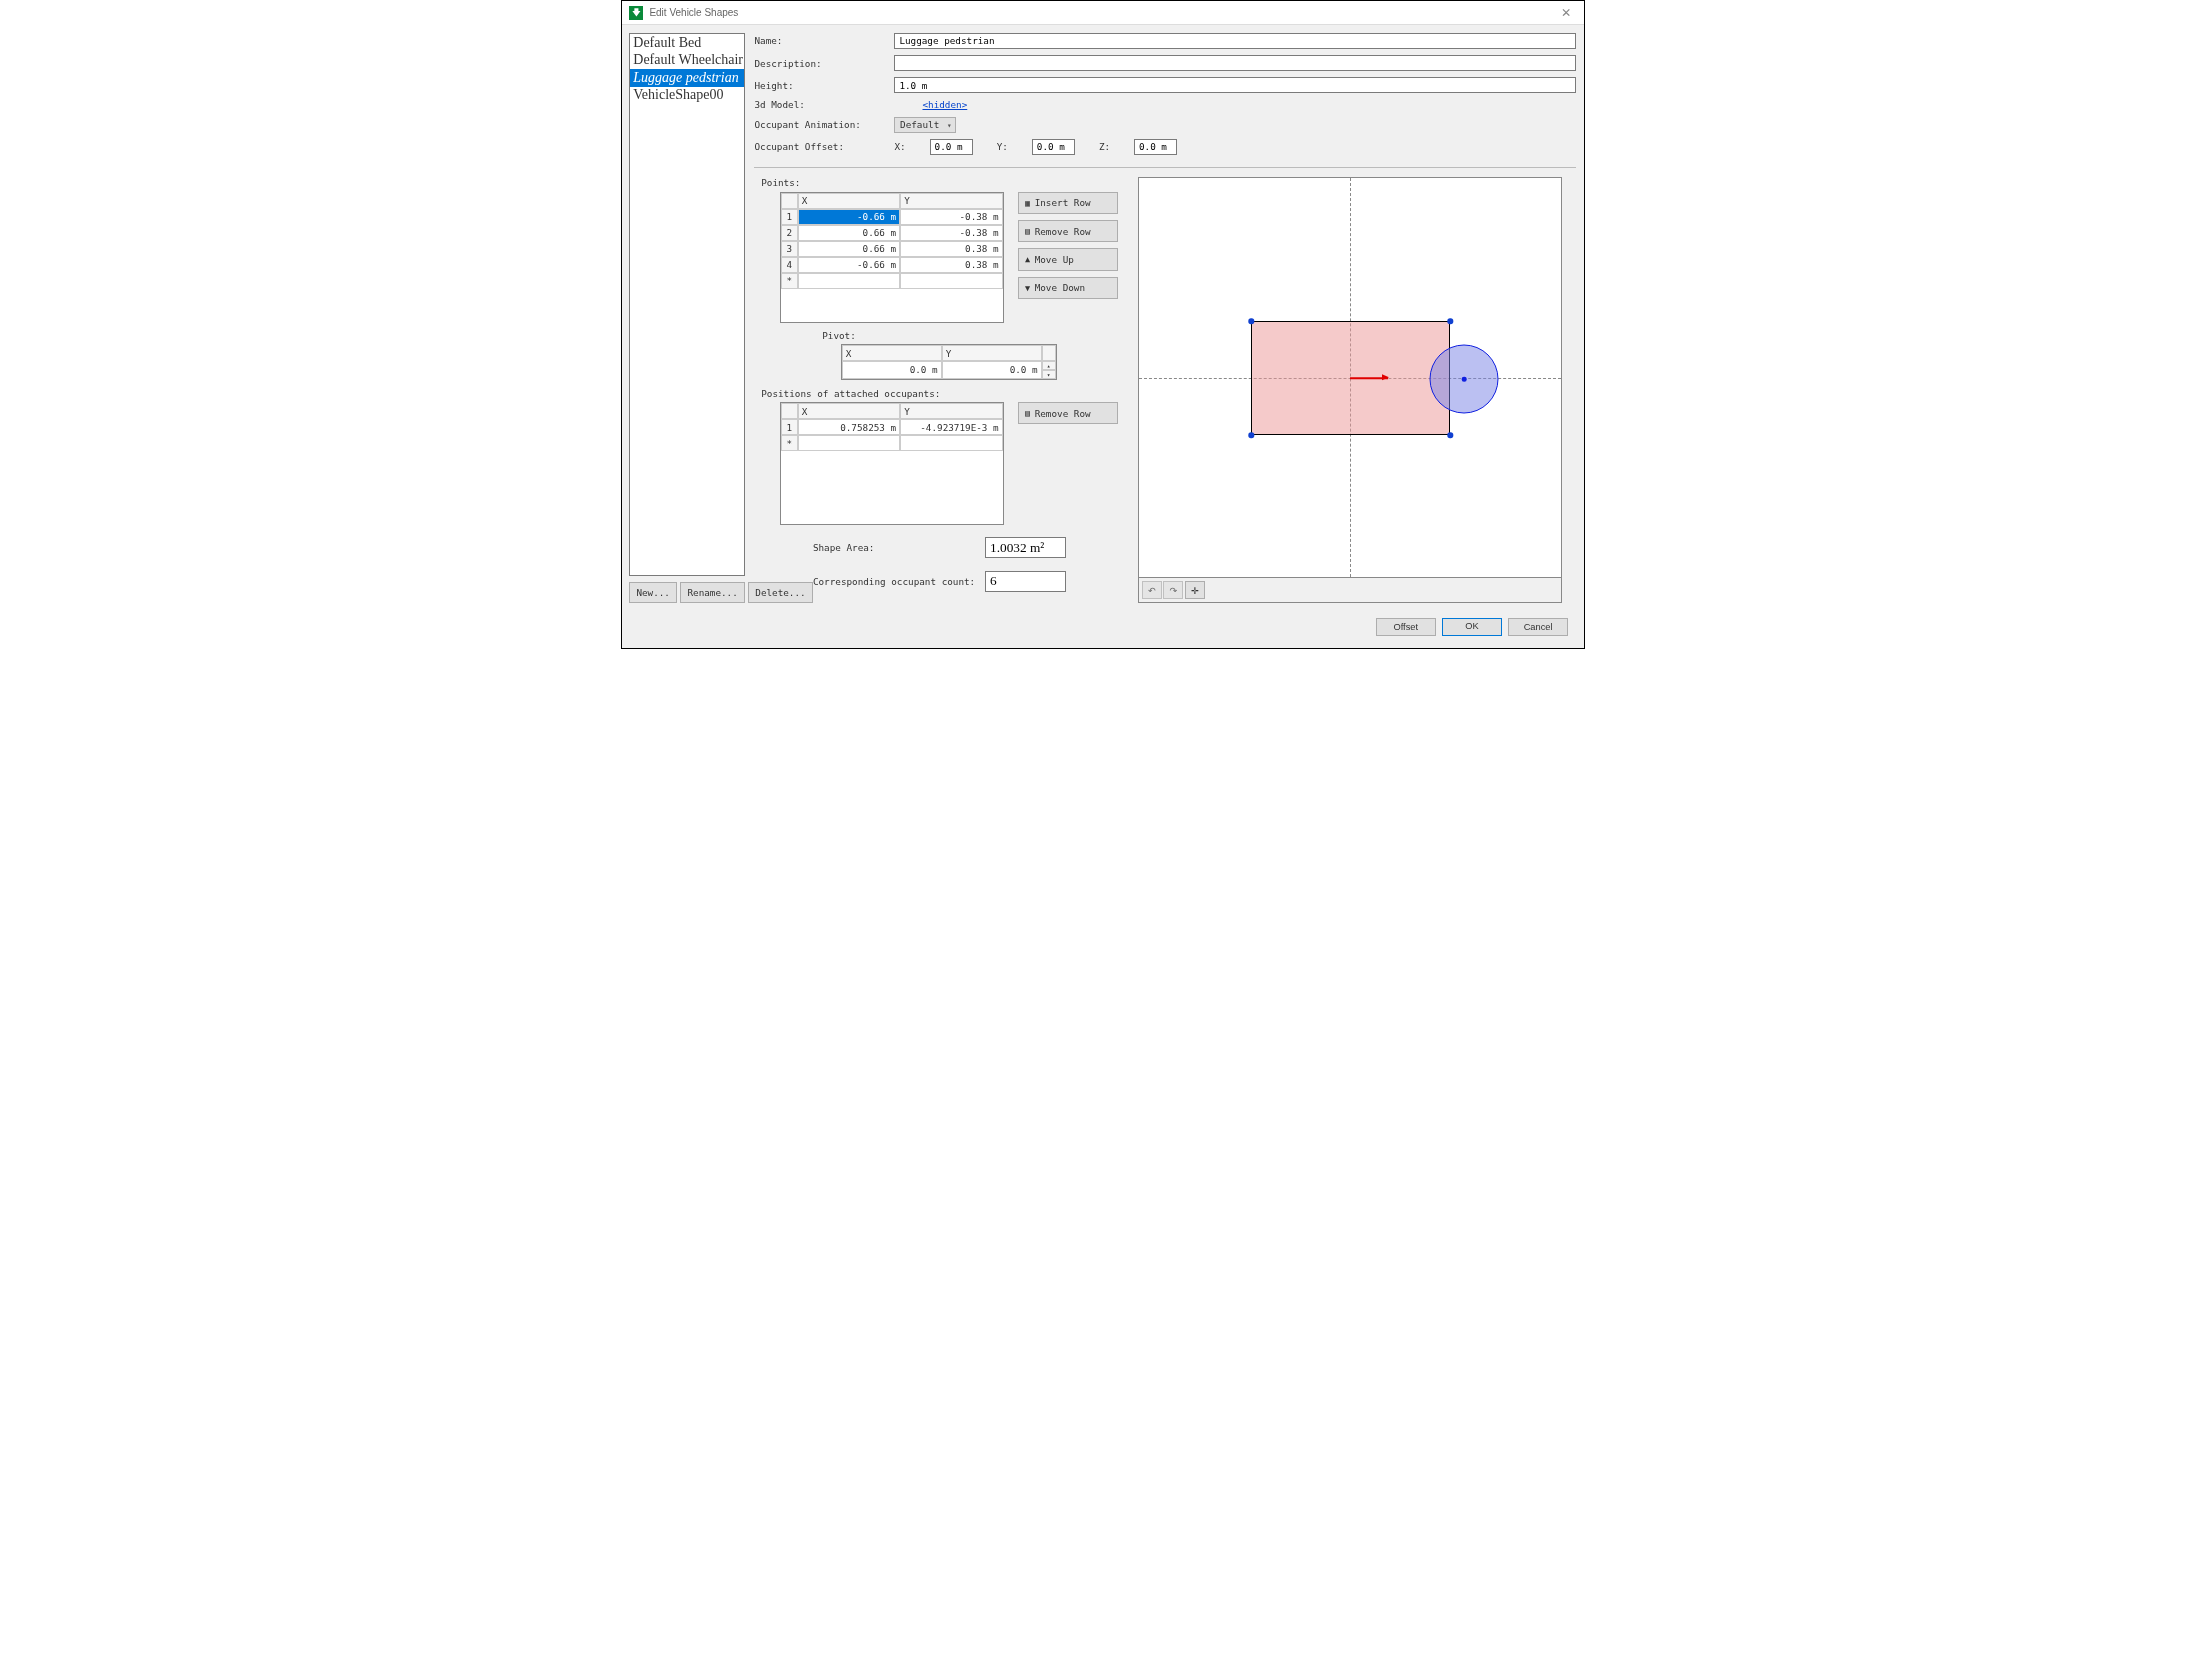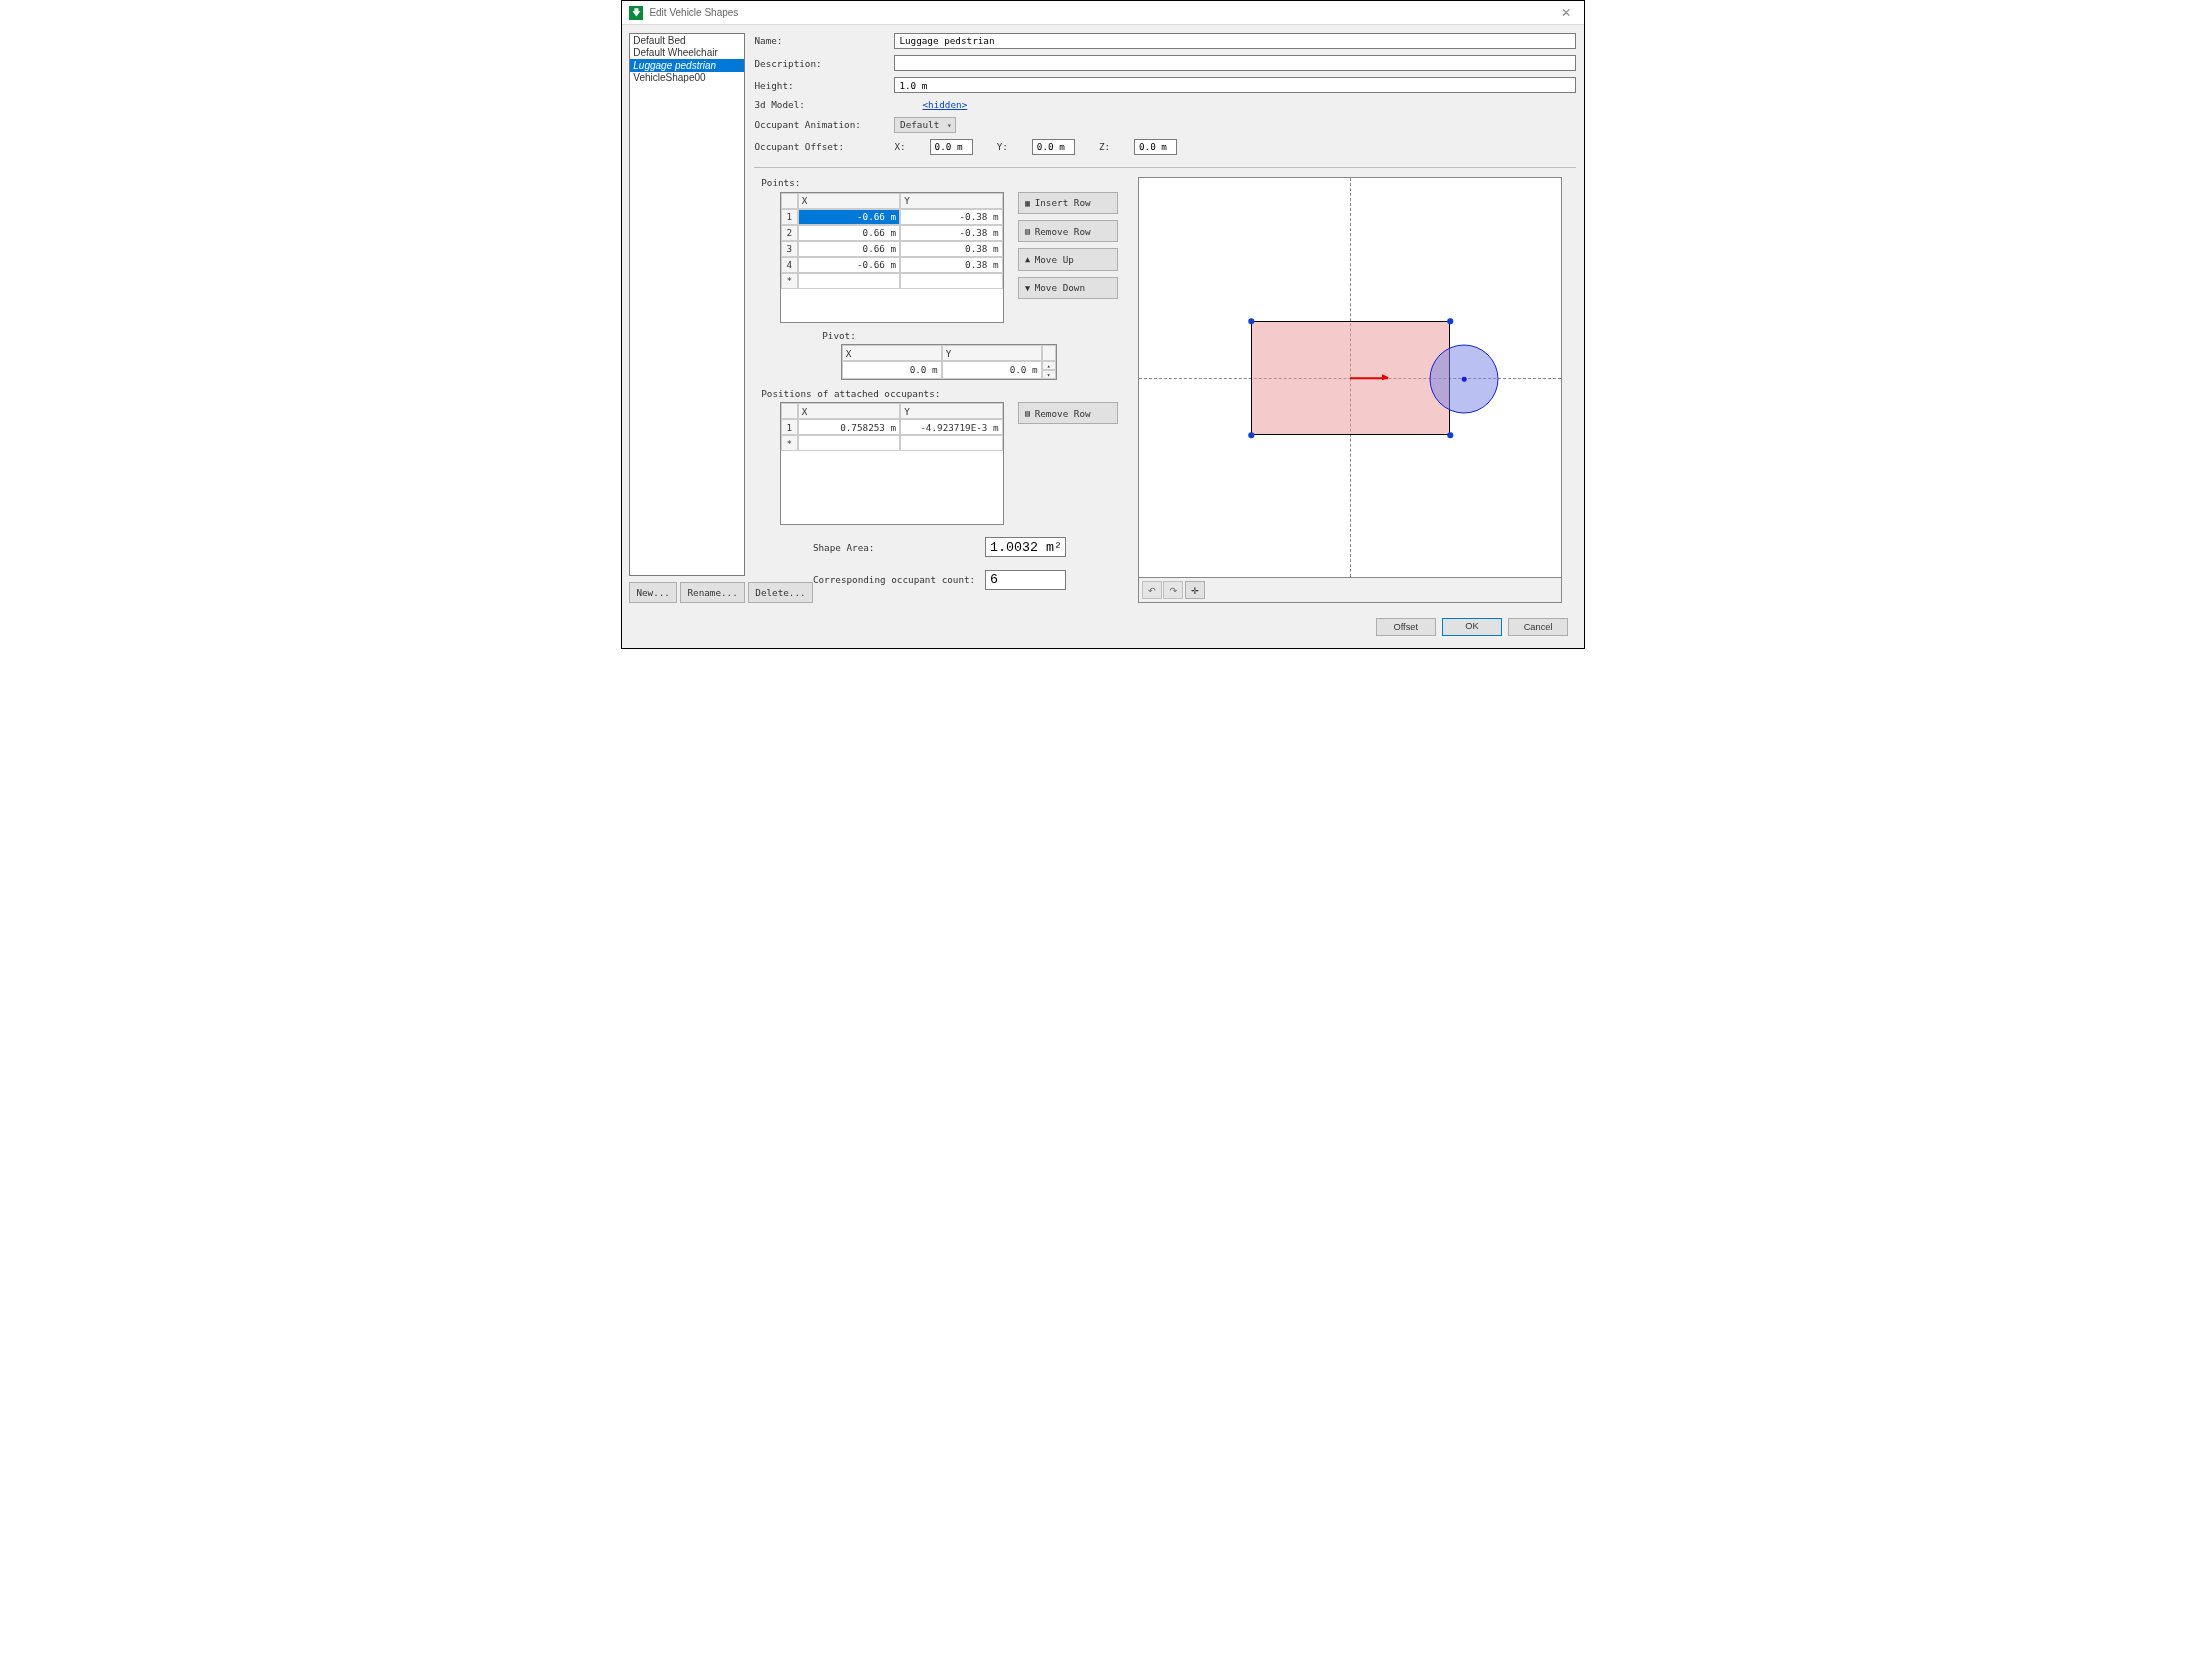--- a/index.html
+++ b/index.html
@@ -9,21 +9,21 @@
 .titlebar { display: flex; align-items: center; padding: 4.6px 7.7px; background: #fff; border-bottom: 0.8px solid #ddd; }
 .titlebar .icon { width: 14px; height: 14px; background: #0a8a3a; margin-right: 6.2px; display: flex; align-items: center; justify-content: center; }
 .titlebar .icon svg { width:10.8px; height:10.8px; }
 .titlebar .title { color: #666; font-size: 10px; flex: 1; }
 .titlebar .close { color: #888; font-size: 12.3px; cursor: pointer; padding: 0 4.6px; }
 
 .content { display: flex; padding: 7.7px; gap: 9.3px; }
 .sidebar { display: flex; flex-direction: column; width: 116px; }
 .listbox { background: #fff; border: 0.8px solid #7a7a7a; flex: 1; min-height: 525px; position: relative; }
 .listbox-inner { overflow-y: scroll; height: 100%; }
-.listbox-item { padding: 0.8px 3.1px; font-family: Liberation Sans, sans-serif; font-size: 10px; white-space: nowrap; }
+.listbox-item { padding: 0.8px 3.1px; font-family: Liberation Serif, serif; font-size: 14px; white-space: nowrap; }
 .listbox-item.selected { background: #0078d7; color: #fff; font-style: italic; }
 
 .sidebar-buttons { margin-top: 6.2px; display: flex; gap: 3.1px; }
 .btn { background: #e1e1e1; border: 0.8px solid #adadad; padding: 3.9px 6.2px; font-family: Consolas, monospace; font-size: 9.3px; text-align: center; cursor: pointer; }
 
 .main { flex: 1; display: flex; flex-direction: column; }
 .form-col { flex: 1; display: flex; flex-direction: column; gap: 6.2px; }
 
 .form-row { display: flex; align-items: center; gap: 24px; }
 .form-label { font-family: Consolas, monospace; width: 116px; }
@@ -57,21 +57,21 @@
 .btn .icon-sm { font-size:8.5px; }
 
 .preview { width: 424px; display:flex; flex-direction:column; }
 .canvas { flex: 1; background: #fff; border: 0.8px solid #888; position: relative; min-height: 401px; }
 .toolbar { border: 0.8px solid #888; border-top: none; background:#f0f0f0; padding:2.3px; display:flex; gap:1.5px; }
 .tool-btn { width:20px; height:18.5px; border:0.8px solid #adadad; background:#e1e1e1; display:flex; align-items:center; justify-content:center; cursor:pointer; }
 .tool-btn.disabled { opacity: 0.7; }
 
 .bottom-row { display:flex; align-items:center; gap:6.2px; margin-top:4.6px; }
 .bottom-row .form-label { width: auto; }
-.stat-input { background:#fff; border:0.8px solid #7a7a7a; padding:1.5px 3.9px; font-family:Liberation Mono, monospace; width:81px; }
+.stat-input { background:#fff; border:0.8px solid #7a7a7a; padding:1.5px 3.9px; font-family:Liberation Serif, serif; width:81px; }
 
 .dialog-buttons { display:flex; justify-content:flex-end; gap:6.2px; padding: 7.7px 15.4px 12.3px 0; }
 .dlg-btn { width: 60px; text-align: center; padding: 3.1px 0; background:#e1e1e1; border:0.8px solid #adadad; font-family: "Segoe UI", sans-serif; cursor:pointer; }
 .dlg-btn.primary { border: 1.5px solid #0078d7; padding: 2.3px 0; }
 
 
 .grid-h, .grid-v { position:absolute; border-color:#888; }
 .grid-h { border-top: 0.8px dashed #888; width: 100%; left:0; }
 .grid-v { border-left: 0.8px dashed #888; height: 100%; top:0; }
 .shape-rect { position:absolute; border:1.5px solid #000; background: rgba(235,150,150,0.5); }

